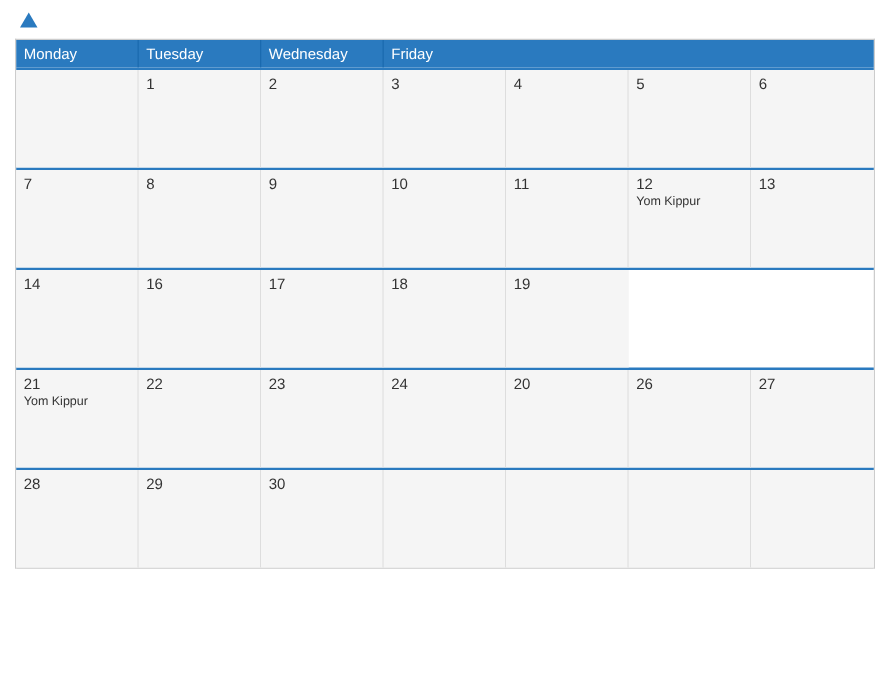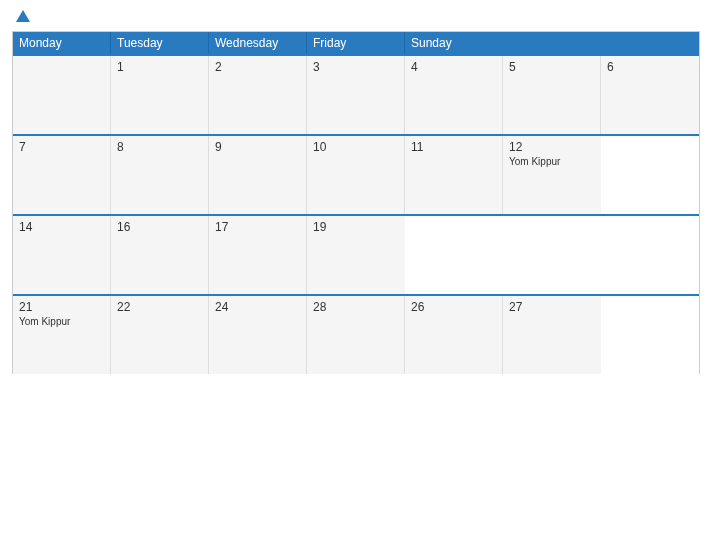--- a/index.html
+++ b/index.html
@@ -140,21 +140,20 @@
     <div class="calendar-title"></div>
     <div class="country-label"></div>
   </div>
 
   <div class="calendar-grid">
     <div class="day-headers">
     <div class="day-header">Monday</div>
         <div class="day-header">Tuesday</div>
         <div class="day-header">Wednesday</div>
         <div class="day-header">Friday</div>
-        <div class="day-header">Sunday</div>
       </div>
     <div class="weeks">
     <div class="week-row">
           <div class="day-cell empty"></div>
           <div class="day-cell">
             <span class="day-number">1</span>
           </div>
           <div class="day-cell">
             <span class="day-number">2</span>
           </div>
@@ -184,51 +183,75 @@
           <div class="day-cell">
             <span class="day-number">10</span>
           </div>
           <div class="day-cell">
             <span class="day-number">11</span>
           </div>
           <div class="day-cell">
             <span class="day-number">12</span>
             <div class="day-event">Yom Kippur</div>
           </div>
+          <div class="day-cell">
+            <span class="day-number">13</span>
+          </div>
         </div>
         <div class="week-row">
           <div class="day-cell">
             <span class="day-number">14</span>
           </div>
           <div class="day-cell">
             <span class="day-number">16</span>
           </div>
           <div class="day-cell">
             <span class="day-number">17</span>
+          </div>
+          <div class="day-cell">
+            <span class="day-number">18</span>
           </div>
           <div class="day-cell">
             <span class="day-number">19</span>
           </div>
         </div>
         <div class="week-row">
           <div class="day-cell">
             <span class="day-number">21</span>
             <div class="day-event">Yom Kippur</div>
           </div>
           <div class="day-cell">
             <span class="day-number">22</span>
           </div>
           <div class="day-cell">
+            <span class="day-number">23</span>
+          </div>
+          <div class="day-cell">
             <span class="day-number">24</span>
           </div>
           <div class="day-cell">
+            <span class="day-number">20</span>
+          </div>
+          <div class="day-cell">
+            <span class="day-number">26</span>
+          </div>
+          <div class="day-cell">
+            <span class="day-number">27</span>
+          </div>
+        </div>
+        <div class="week-row last-week-row">
+          <div class="day-cell">
             <span class="day-number">28</span>
           </div>
           <div class="day-cell">
-            <span class="day-number">26</span>
-          </div>
-          <div class="day-cell">
-            <span class="day-number">27</span>
-          </div>
+            <span class="day-number">29</span>
+          </div>
+          <div class="day-cell">
+            <span class="day-number">30</span>
+          </div>
+          <div class="day-cell empty"></div>
+          <div class="day-cell empty"></div>
+          <div class="day-cell empty"></div>
+          <div class="day-cell empty"></div>
         </div>
       </div>
   </div>
 </div>
 
 </body></html>

